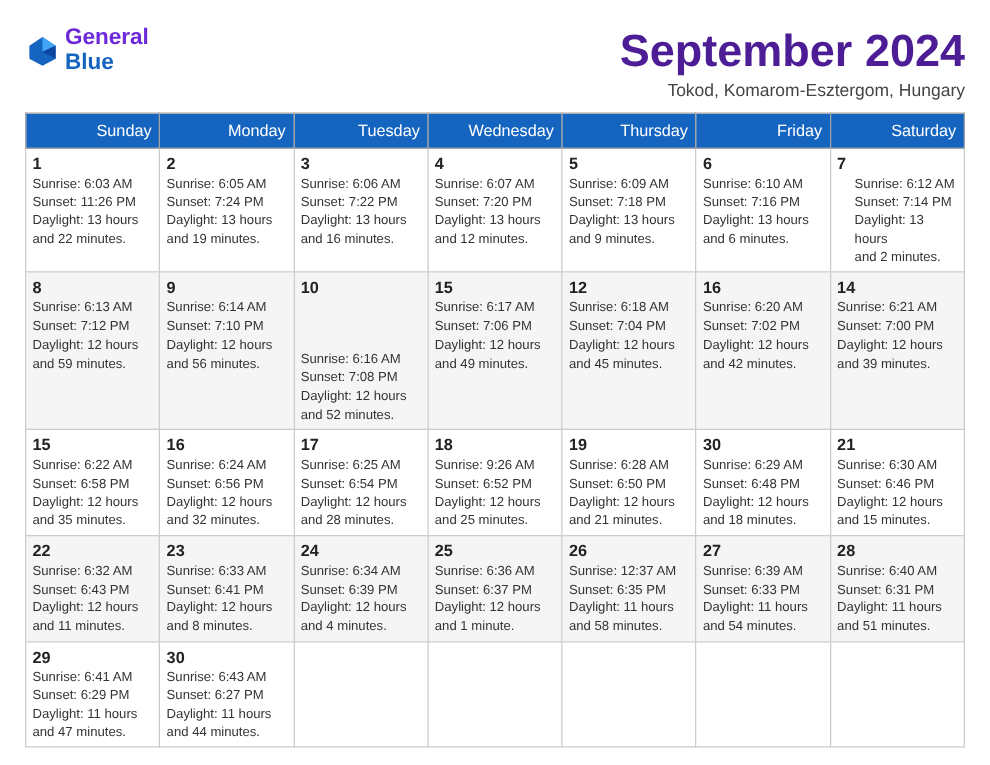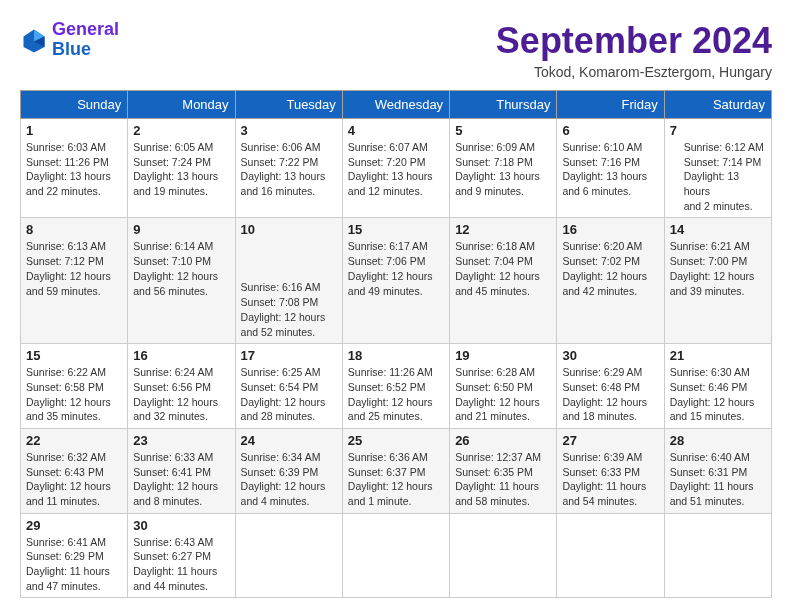--- a/index.html
+++ b/index.html
@@ -245,21 +245,21 @@
         </td>
         <td>
           <span class="day-num">17</span>
           <div class="day-detail" style="white-space: pre-line;">Sunrise: 6:25 AM
 Sunset: 6:54 PM
 Daylight: 12 hours
 and 28 minutes.</div>
         </td>
         <td>
           <span class="day-num">18</span>
-          <div class="day-detail" style="white-space: pre-line;">Sunrise: 11:26 AM
+          <div class="day-detail" style="white-space: pre-line;">Sunrise: 9:26 AM
 Sunset: 6:52 PM
 Daylight: 12 hours
 and 25 minutes.</div>
         </td>
         <td>
           <span class="day-num">19</span>
           <div class="day-detail" style="white-space: pre-line;">Sunrise: 6:28 AM
 Sunset: 6:50 PM
 Daylight: 12 hours
 and 21 minutes.</div>

